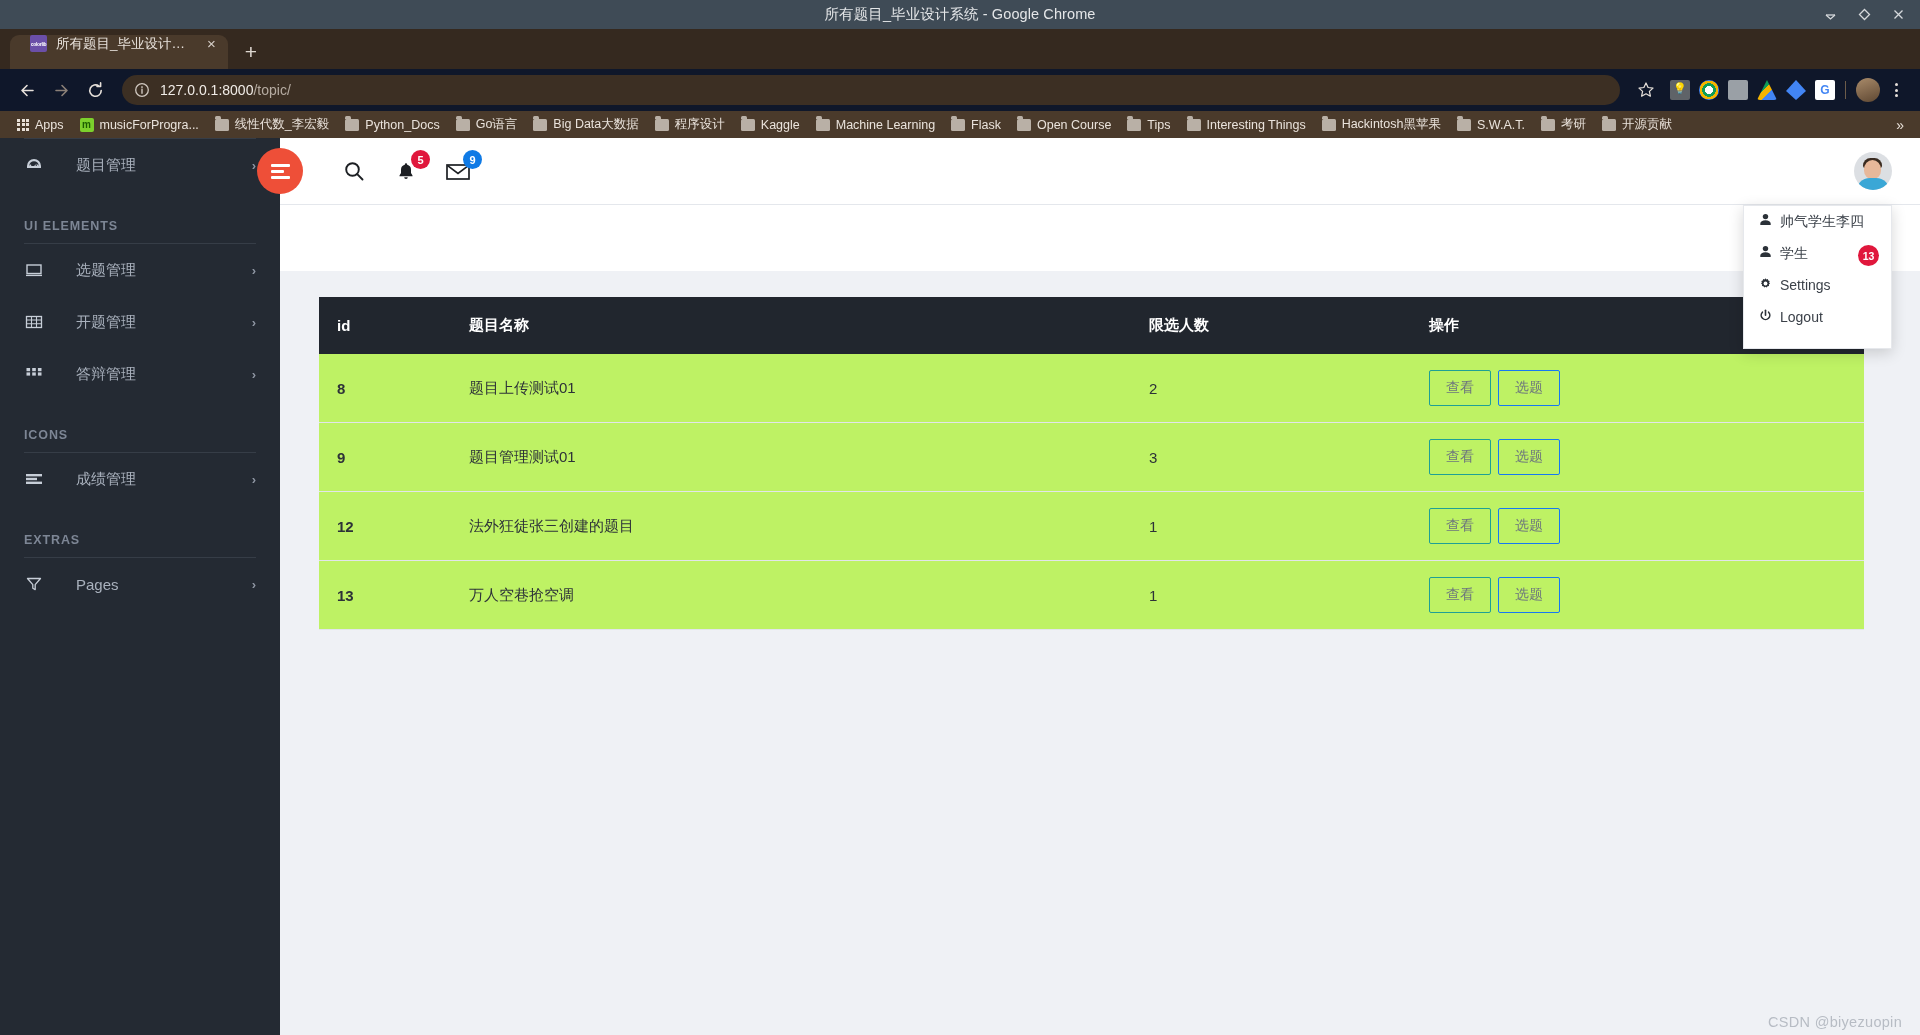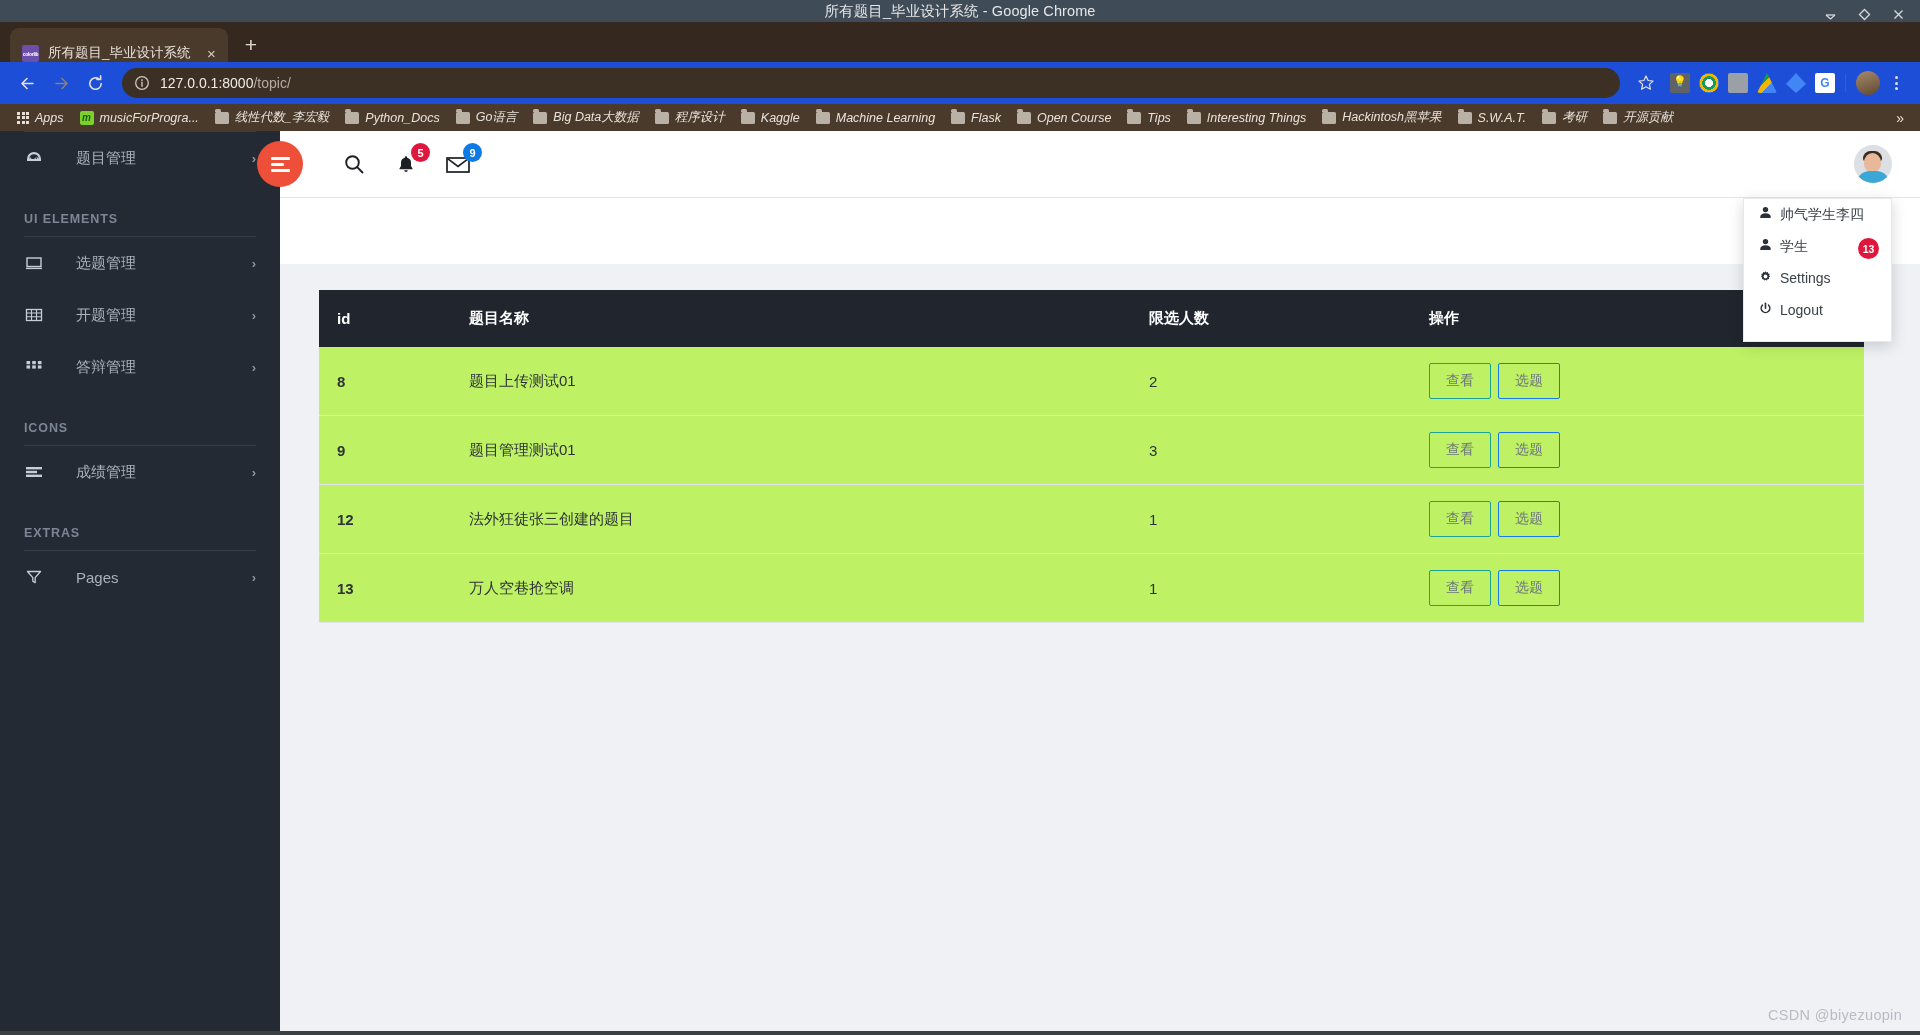--- a/index.html
+++ b/index.html
@@ -4,51 +4,51 @@
 <style>
   * { box-sizing: border-box; margin: 0; padding: 0; }
   html, body {
     width: 1920px; height: 1035px;
     font-family: "Liberation Sans", "DejaVu Sans", sans-serif;
     overflow: hidden; background: #3c4043;
   }
 
   
   .titlebar {
-    height: 22px; background: #3f4b56; position: relative;
+    height: 29px; background: #3f4b56; position: relative;
     display: flex; align-items: center; justify-content: center;
   }
   .titlebar-title { color: #e4e6e8; font-size: 14.5px; letter-spacing: .1px; }
   .titlebar-btns { position: absolute; right: 14px; top: 0; height: 29px;
     display: flex; align-items: center; gap: 19px; }
   .tb-btn { width: 15px; height: 15px; color: #d6d9dc; display: flex;
     align-items: center; justify-content: center; }
   .tb-btn svg { display: block; }
 
   
   .tabstrip { height: 40px; background: #35291f; display: flex;
     align-items: flex-end; padding-left: 10px; position: relative; }
   .tab {
     height: 34px; width: 218px; background: #4a3a2b; border-radius: 9px 9px 0 0;
-    display: flex; align-items: flex-end; padding: 0 8px 0 12px; gap: 9px;
+    display: flex; align-items: flex-start; padding: 0 8px 0 20px; gap: 9px;
   }
   .tab-fav { width: 17px; height: 17px; background: #6b4fa8; border-radius: 2px;
     display: flex; align-items: center; justify-content: center;
     font-size: 5px; color: #fff; font-weight: bold; letter-spacing: -0.3px;
     overflow: hidden; }
   .tab-title { flex: 1; color: #e8e2dc; font-size: 13.5px; white-space: nowrap;
     overflow: hidden; text-overflow: ellipsis; }
   .tab-close { width: 17px; height: 17px; color: #d6cfc8; display: flex;
     align-items: center; justify-content: center; font-size: 15px; line-height: 1; }
   .newtab { width: 30px; height: 30px; margin: 0 0 2px 8px; color: #ded7d0;
     display: flex; align-items: center; justify-content: center;
     font-size: 21px; font-weight: 300; }
 
   
-  .toolbar { height: 42px; background: #1d4ed8; display: flex;
+  .toolbar { height: 42px; background: #0f172a; display: flex;
     align-items: center; padding: 0 12px; gap: 4px; }
   .nav-btn { width: 30px; height: 30px; display: flex; align-items: center;
     justify-content: center; color: #e6e0da; }
   .nav-btn.dim { color: #8b8078; }
   .omnibox {
     flex: 1; height: 30px; background: #3c2f23; border-radius: 16px;
     display: flex; align-items: center; padding: 0 12px; gap: 10px;
     margin: 0 8px; min-width: 0;
   }
   .omni-info { width: 16px; height: 16px; color: #cfc7bf; flex: none; }
@@ -75,21 +75,21 @@
     background: linear-gradient(160deg,#a98b6a,#5e4732); }
   .tb-menu { width: 24px; height: 24px; display: flex; flex-direction: column;
     align-items: center; justify-content: center; gap: 2.5px; }
   .tb-menu i { width: 3px; height: 3px; border-radius: 50%; background: #e6e0da;
     display: block; }
 
   
   .bookmarks { height: 27px; background: #4a3a2b; display: flex;
     align-items: center; padding: 0 10px; gap: 2px; overflow: hidden; }
   .bm { display: flex; align-items: center; gap: 6px; padding: 3px 7px;
-    border-radius: 4px; color: #eae3dc; font-size: 12.5px; white-space: nowrap; font-style: italic; }
+    border-radius: 4px; color: #eae3dc; font-size: 12.5px; white-space: nowrap; }
   .bm-apps-grid { display: grid; grid-template-columns: repeat(3, 3px);
     grid-template-rows: repeat(3, 3px); gap: 1.5px; }
   .bm-apps-grid i { display: block; width: 3px; height: 3px; background: #e8e0d8; }
   .bm-folder { width: 14px; height: 12px; background: #b9b0a6; border-radius: 1.5px;
     position: relative; flex: none; }
   .bm-folder::before { content: ""; position: absolute; left: 0; top: -2.5px;
     width: 6px; height: 3px; background: #b9b0a6; border-radius: 1.5px 1.5px 0 0; }
   .bm-music { width: 14px; height: 14px; background: #7cd12c; border-radius: 2px;
     color: #1b5e00; font-size: 10px; font-weight: bold; text-align: center;
     line-height: 14px; flex: none; }

